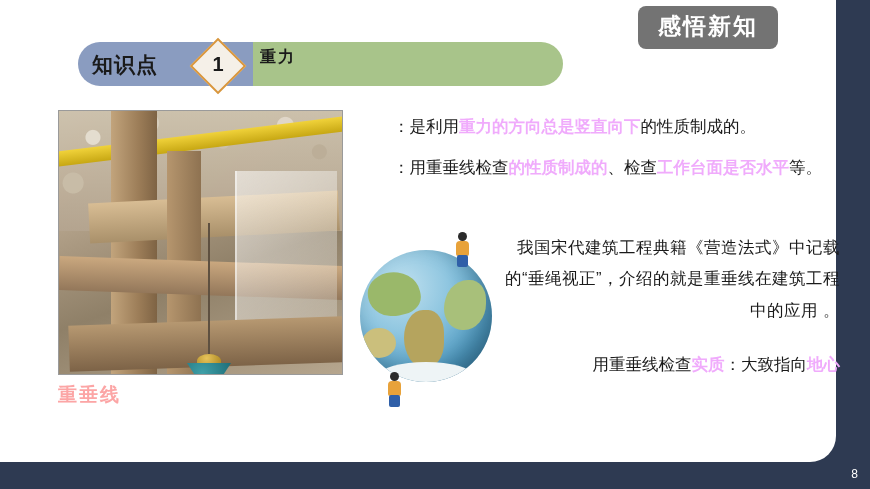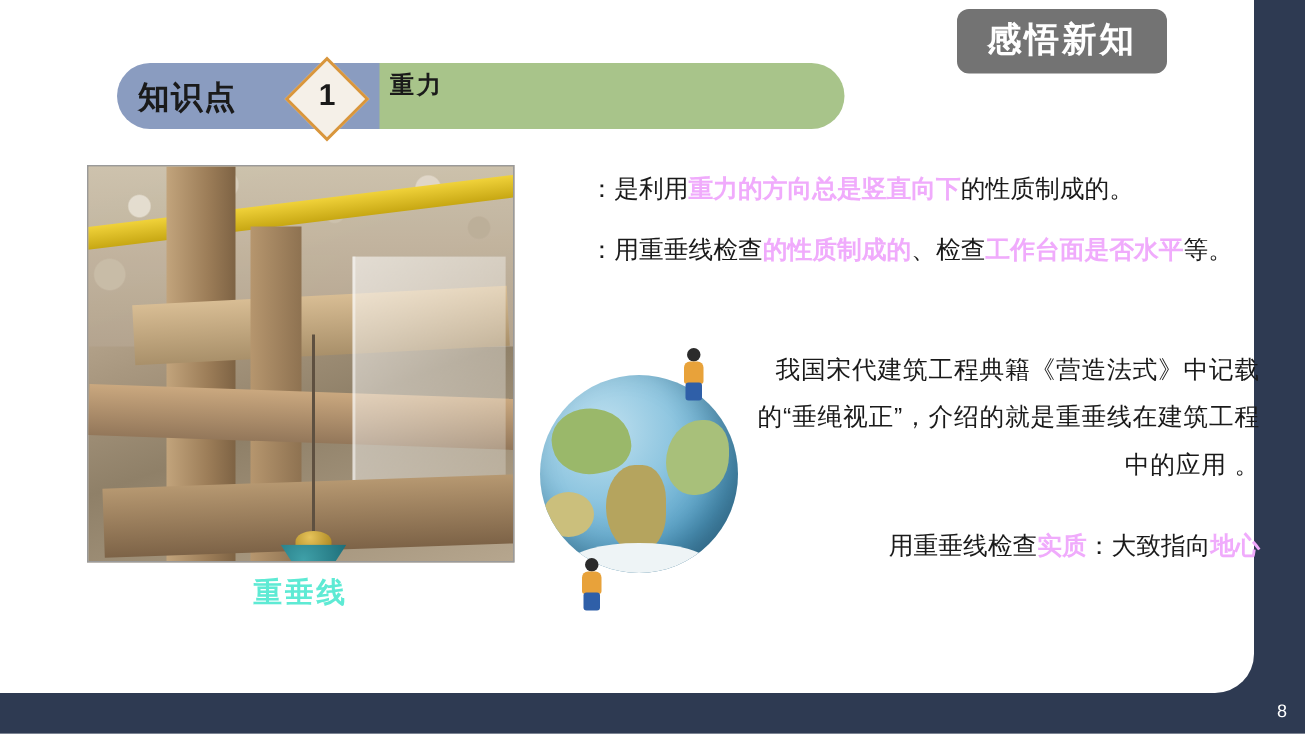--- a/index.html
+++ b/index.html
@@ -232,24 +232,24 @@
     width: 24px;
     height: 14px;
     background: radial-gradient(circle at 40% 30%, #e6c35a, #a7821d);
     border-radius: 50% 50% 30% 30%;
   }
   #photo-caption {
     position: absolute;
     left: 0;
     top: 272px;
     width: 285px;
-    text-align: center;
+    text-align: left;
     font-size: 19px;
     font-weight: bold;
-    color: #5eead4;
+    color: #fca5a5;
     letter-spacing: 2px;
   }
   
   #text-col {
     position: absolute;
     left: 360px;
     top: 112px;
     width: 470px;
   }
   .para {

